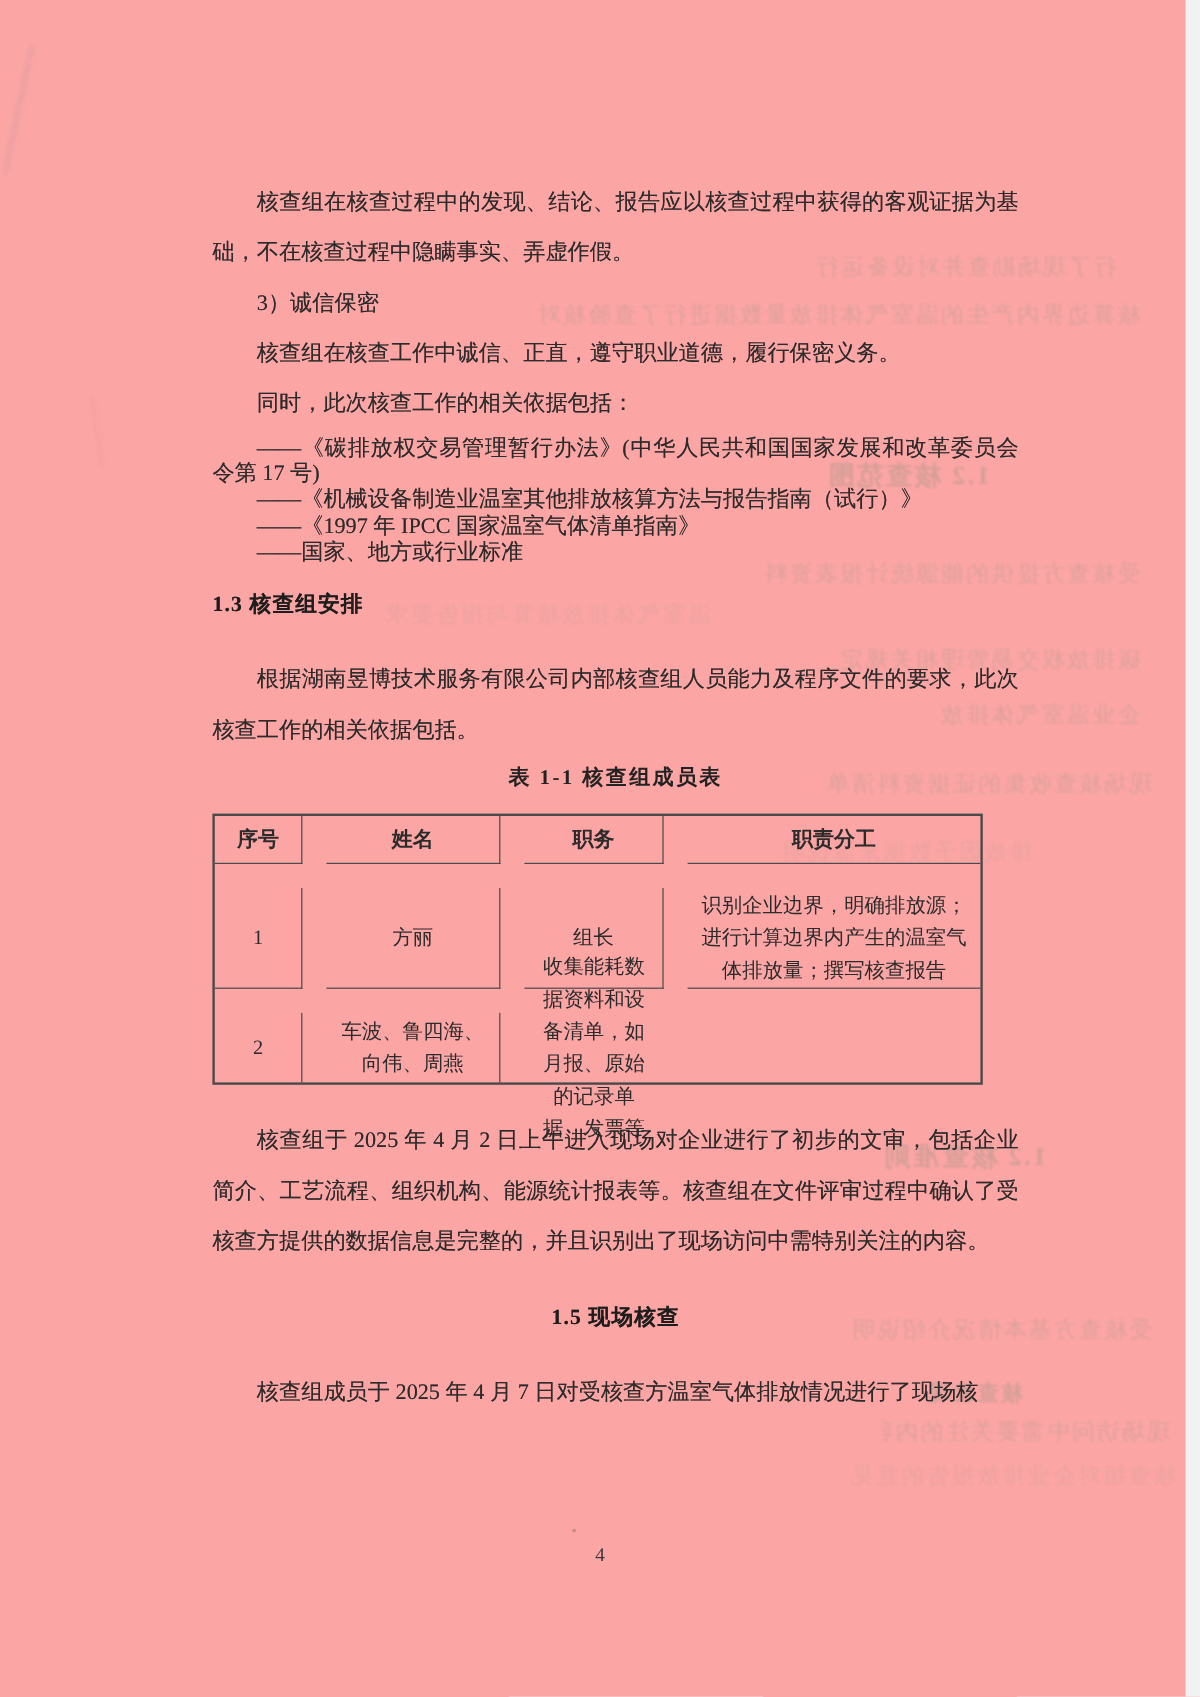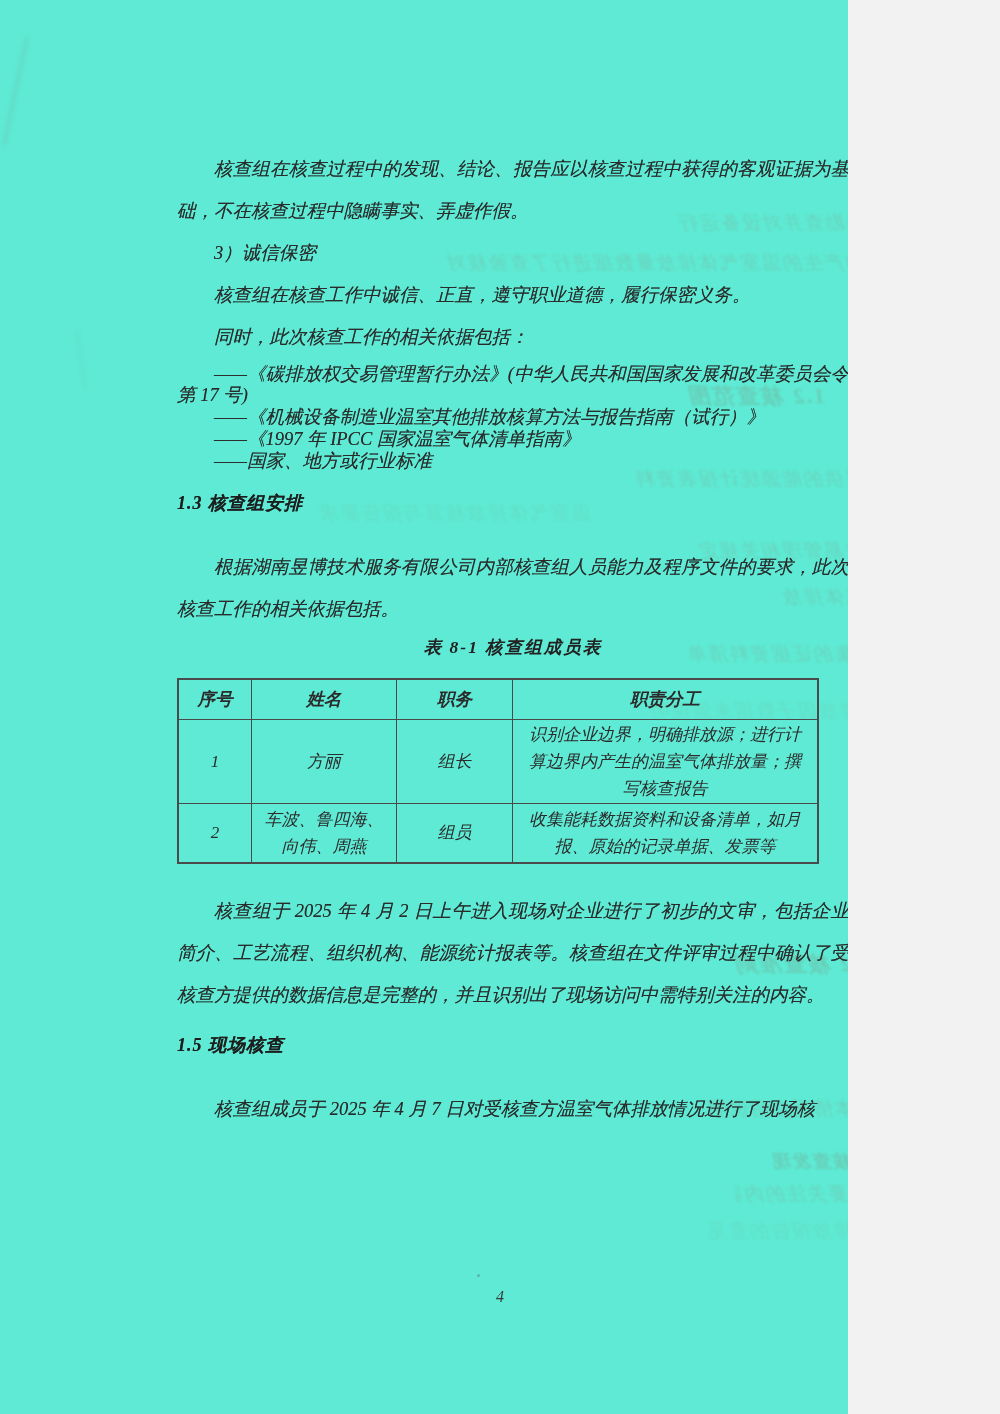--- a/index.html
+++ b/index.html
@@ -3,25 +3,24 @@
 <meta charset="utf-8">
 <style>
   html, body { margin: 0; padding: 0; }
   body {
     width: 1000px; height: 1414px;
     background: #f2f2f2;
     font-family: "Liberation Serif", "DejaVu Serif", serif;
   }
   .page {
     position: relative;
-    width: 848px; height: 1414px;
-    background: #5eead4;
+    width: 988px; height: 1414px;
+    background: #fca5a5;
     overflow: hidden;
     color: #2b2b2b;
-    font-style: italic;
   }
   
   .ghost {
     position: absolute;
     transform: scaleX(-1);
     color: #86977f;
     opacity: 0.26;
     filter: blur(1.1px);
     font-size: 19px;
     letter-spacing: 2px;
@@ -58,21 +57,21 @@
     font-weight: bold;
     line-height: 34px;
     text-align: left;
     text-indent: 0;
     letter-spacing: 1px;
     color: #1d1d1d;
     text-shadow: 0 0 0.5px rgba(0,0,0,0.6);
   }
   .h13 { margin-top: 14px; }
   .h14 { margin-top: 32px; }
-  .h15 { margin-top: 12px; }
+  .h15 { margin-top: 24px; text-align: center; }
   .mt26 { margin-top: 26px; }
   .table-caption {
     margin-top: 4px;
     text-align: center;
     font-weight: bold;
     font-size: 17.5px;
     line-height: 26px;
     text-indent: 0;
     letter-spacing: 2px;
     color: #222;
@@ -81,20 +80,21 @@
   .team-table {
     margin-top: 4px;
     width: 638px;
     border: 2px solid #4a4a4a;
     display: grid;
     grid-template-columns: 73px 145px 116px 1fr;
     font-size: 17px;
     line-height: 26px;
     text-align: center;
     background: transparent;
+    gap: 20px;
   }
   .team-table .cell {
     border-right: 1px solid #4a4a4a;
     border-bottom: 1px solid #4a4a4a;
     display: flex;
     align-items: center;
     justify-content: center;
     padding: 2px 8px;
     box-sizing: border-box;
     text-indent: 0;
@@ -156,36 +156,35 @@
 
     <p class="ref" style="margin-top:6px;">——《碳排放权交易管理暂行办法》(中华人民共和国国家发展和改革委员会令第 17 号)</p>
     <p class="ref">——《机械设备制造业温室其他排放核算方法与报告指南（试行）》</p>
     <p class="ref">——《1997 年 IPCC  国家温室气体清单指南》</p>
     <p class="ref">——国家、地方或行业标准</p>
 
     <h2 class="heading h13">1.3 核查组安排</h2>
 
     <p class="para mt26">根据湖南昱博技术服务有限公司内部核查组人员能力及程序文件的要求，此次核查工作的相关依据包括。</p>
 
-    <p class="table-caption">表 8-1 核查组成员表</p>
+    <p class="table-caption">表 1-1 核查组成员表</p>
 
     <div class="team-table">
       <div class="cell th">序号</div>
       <div class="cell th">姓名</div>
       <div class="cell th">职务</div>
       <div class="cell th last-col">职责分工</div>
 
       <div class="cell r1">1</div>
       <div class="cell r1">方丽</div>
       <div class="cell r1">组长</div>
       <div class="cell r1 last-col">识别企业边界，明确排放源；进行计算边界内产生的温室气体排放量；撰写核查报告</div>
 
       <div class="cell r2 last-row">2</div>
       <div class="cell r2 last-row">车波、鲁四海、向伟、周燕</div>
-      <div class="cell r2 last-row">组员</div>
       <div class="cell r2 last-row last-col">收集能耗数据资料和设备清单，如月报、原始的记录单据、发票等</div>
     </div>
 
 
     <p class="para mt26">核查组于 2025 年 4 月 2 日上午进入现场对企业进行了初步的文审，包括企业简介、工艺流程、组织机构、能源统计报表等。核查组在文件评审过程中确认了受核查方提供的数据信息是完整的，并且识别出了现场访问中需特别关注的内容。</p>
 
     <h2 class="heading h15">1.5 现场核查</h2>
 
     <p class="para mt26">核查组成员于 2025 年 4 月 7 日对受核查方温室气体排放情况进行了现场核</p>
 

